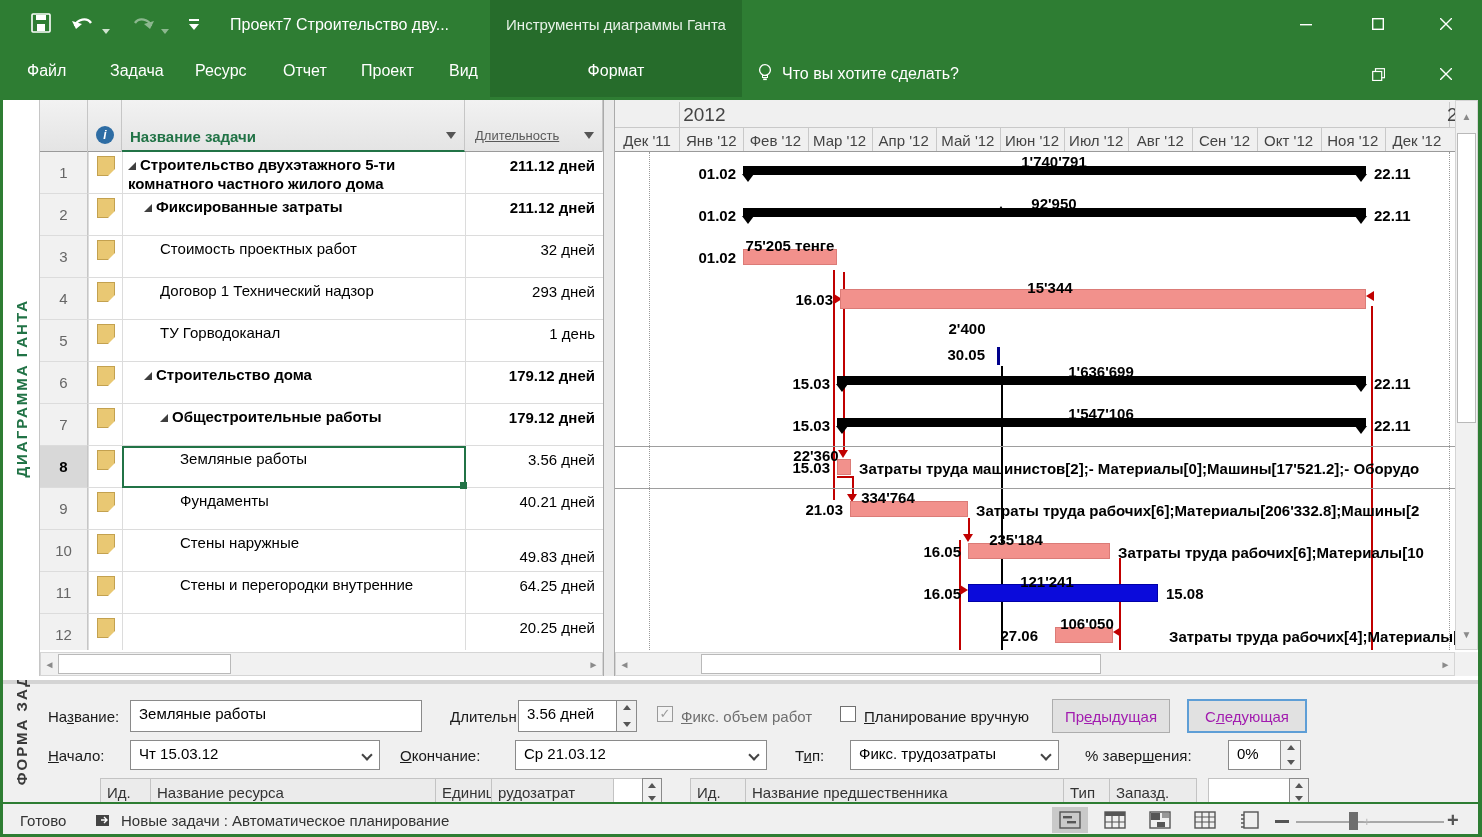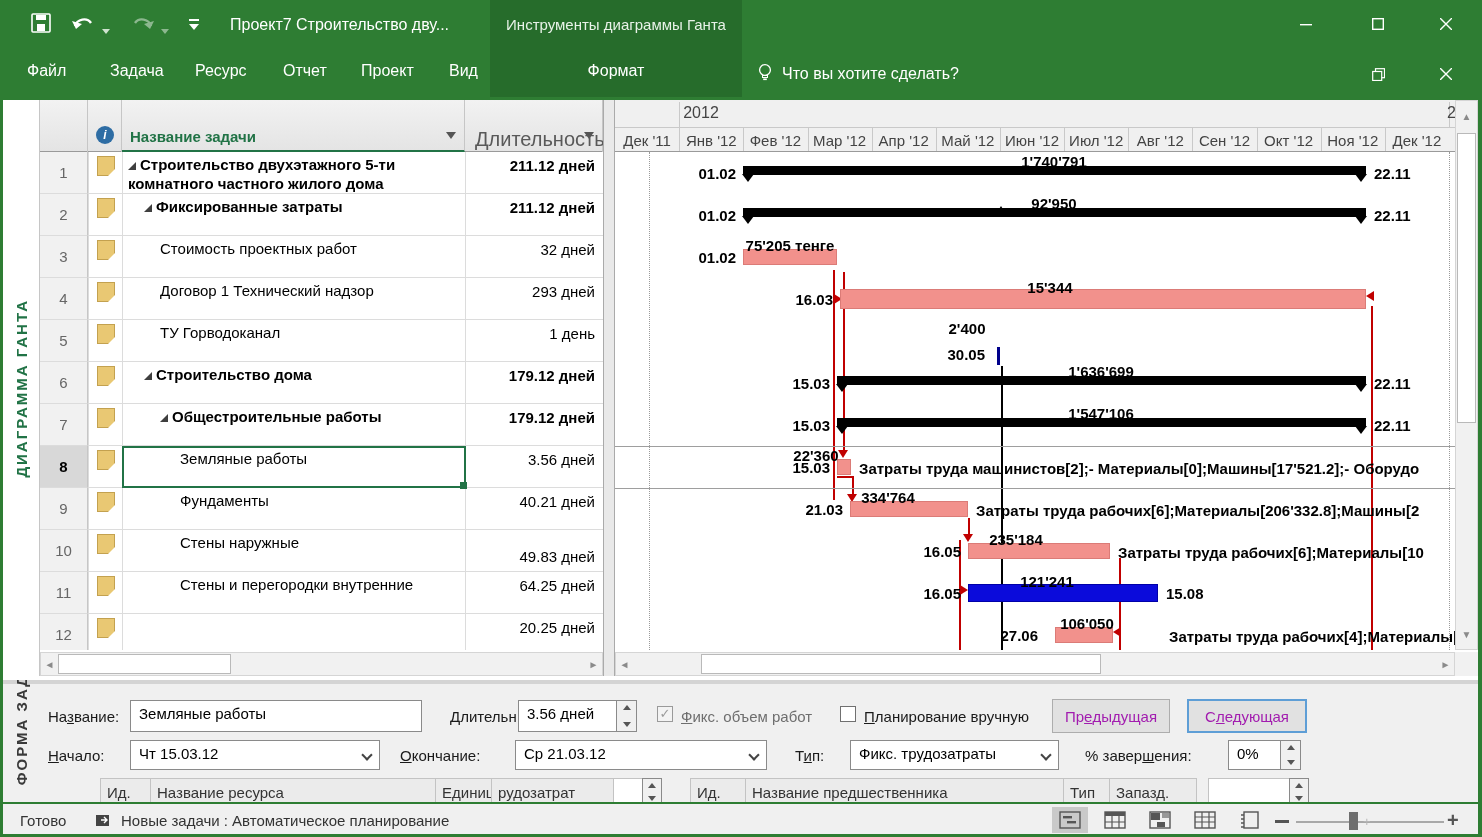--- a/index.html
+++ b/index.html
@@ -27,21 +27,21 @@
   .note:after{content:"";position:absolute;right:-1px;bottom:-1px;border-style:solid;border-width:0 0 7px 7px;border-color:transparent transparent #fff transparent;}
   .tname{position:absolute;font-size:15px;color:#000;line-height:19px;padding-top:3px;}
   .tdur{position:absolute;font-size:15px;color:#000;text-align:right;padding-top:5px;}
   .tri{display:inline-block;width:0;height:0;border-left:8px solid transparent;border-bottom:8px solid #3f3f3f;margin-right:4px;}
   #splitter{left:603px;top:100px;width:12px;height:576px;background:#e9e9e9;border-left:1px solid #aaa;border-right:1px solid #aaa;}
   
   #chart-header{left:615px;top:100px;width:840px;height:52px;background:#f0f0f0;border-bottom:1px solid #9a9a9a;overflow:hidden;}
   .mlabel{position:absolute;top:28px;height:24px;font-size:15px;color:#444;display:flex;align-items:center;justify-content:center;}
   .msep{position:absolute;top:28px;width:1px;height:24px;background:#c9c9c9;}
   .ysep{position:absolute;top:2px;width:1px;height:26px;background:#c9c9c9;}
-  .ylabel{position:absolute;top:4px;font-size:16px;color:#444;}
+  .ylabel{position:absolute;top:4px;font-size:19px;color:#444;}
   #chart-body{left:615px;top:152px;width:840px;height:498px;overflow:hidden;background:#fff;}
   .bar-sum{position:absolute;height:9px;background:#000;}
   .bar-sum .tl,.bar-sum .tr{position:absolute;top:8px;width:0;height:0;border-left:6px solid transparent;border-right:6px solid transparent;border-top:8px solid #000;}
   .bar-sum .tl{left:-1px;} .bar-sum .tr{right:-1px;}
   .bar-task{position:absolute;background:#f2918c;border:1px solid #db7b77;}
   .bar-blue{position:absolute;background:#0b0bdb;border:1px solid #0000a8;}
   .glabel{position:absolute;font-size:15px;font-weight:bold;color:#000;white-space:nowrap;}
   .lnk{position:absolute;}
   .arrow{position:absolute;width:0;height:0;}
   .a-down{border-left:5px solid transparent;border-right:5px solid transparent;border-top:8px solid #c00000;}
@@ -173,21 +173,21 @@
   <div class="abs" id="table-header">
     <div class="hcell" style="left:0;width:48px;"></div>
     <div class="hcell" style="left:48px;width:34px;">
       <div class="abs" style="left:8px;top:26px;width:18px;height:18px;border-radius:50%;background:#2e6da4;color:#fff;font-size:12px;font-style:italic;font-weight:bold;text-align:center;line-height:18px;">i</div>
     </div>
     <div class="hcell" style="left:82px;width:343px;border-bottom:2px solid #217346;">
       <span class="abs" style="left:8px;top:28px;font-size:15px;font-weight:bold;color:#217346;">Название задачи</span>
       <span class="abs" style="right:8px;top:32px;width:0;height:0;border-left:5px solid transparent;border-right:5px solid transparent;border-top:7px solid #555;"></span>
     </div>
     <div class="hcell" style="left:425px;width:138px;">
-      <span class="abs" style="left:10px;top:28px;font-size:20px;color:#595959;">Длительность</span>
+      <span class="abs" style="left:10px;top:28px;font-size:13px;color:#595959;text-decoration:underline;">Длительность</span>
       <span class="abs" style="right:8px;top:32px;width:0;height:0;border-left:5px solid transparent;border-right:5px solid transparent;border-top:7px solid #555;"></span>
     </div>
   </div>
 
   <div class="abs" id="table-body">
       <div style="position:absolute;left:0;top:0;width:48px;height:498px;background:#f1f1f1;border-right:1px solid #c6c6c6;"></div>
       <div class="colline" style="left:48px;"></div>
       <div class="colline" style="left:82px;"></div>
       <div class="colline" style="left:425px;"></div>
       <div class="rowline" style="top:41px;"></div>

